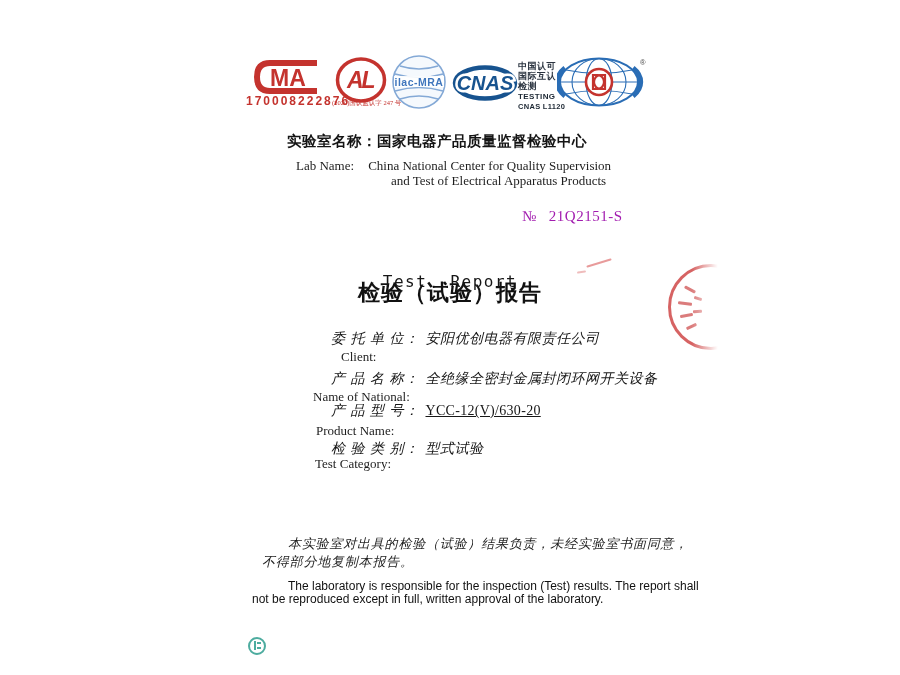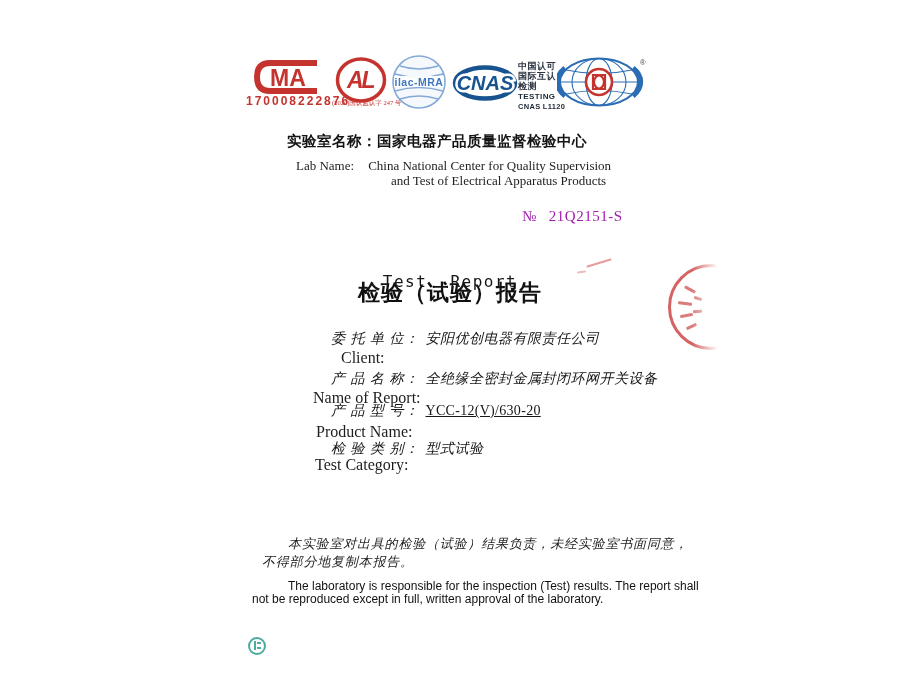--- a/index.html
+++ b/index.html
@@ -50,21 +50,21 @@
   .frag:nth-of-type(4){left:12px;top:50px;width:13px;height:3px;transform:rotate(-10deg);}
   .frag:nth-of-type(5){left:18px;top:61px;width:11px;height:3px;transform:rotate(-26deg);}
   .frag:nth-of-type(6){left:26px;top:33px;width:8px;height:3px;transform:rotate(18deg);}
   .frag:nth-of-type(7){left:25px;top:46px;width:9px;height:3px;transform:rotate(-4deg);}
 
   
   .field{position:absolute;left:315px;}
   .line-cn{font-size:14px;color:#161616;font-style:italic;letter-spacing:.5px;white-space:nowrap;}
   .line-cn .flabel{letter-spacing:1px;margin-right:6px;margin-left:16px;}
   .line-cn .fvalue.latin{font-style:normal;letter-spacing:.3px;text-decoration:underline;}
-  .line-en{position:absolute;font-size:16px;font-style:normal;color:#1d1d1d;white-space:nowrap;}
+  .line-en{position:absolute;font-size:13px;font-style:normal;color:#1d1d1d;white-space:nowrap;}
   .f0{top:330px;} .f0 .line-en{left:26px;top:19px;}
   .f1{top:370px;} .f1 .line-en{left:-2px;top:19px;}
   .f2{top:402px;} .f2 .line-en{left:1px;top:21px;}
   .f3{top:440px;} .f3 .line-en{left:0px;top:16px;}
 
   
   .disc-cn1{left:288px;top:535px;font-size:13px;font-style:italic;letter-spacing:.8px;color:#1e1e1e;white-space:nowrap;}
   .disc-cn2{left:262px;top:553px;font-size:13px;font-style:italic;letter-spacing:.8px;color:#1e1e1e;}
   .disc-en1{left:288px;top:579px;font-family:"Liberation Sans",sans-serif;font-size:12px;color:#111;white-space:nowrap;}
   .disc-en2{left:252px;top:592px;font-family:"Liberation Sans",sans-serif;font-size:12px;color:#111;white-space:nowrap;}
@@ -165,21 +165,21 @@
     <div class="line-cn">
       <span class="flabel">委 托 单 位：</span><span class="fvalue">安阳优创电器有限责任公司</span>
     </div>
     <div class="line-en">Client:</div>
   </div>
 
   <div class="field f1">
     <div class="line-cn">
       <span class="flabel">产 品 名 称：</span><span class="fvalue">全绝缘全密封金属封闭环网开关设备</span>
     </div>
-    <div class="line-en">Name of Report:</div>
+    <div class="line-en">Name of National:</div>
   </div>
 
   <div class="field f2">
     <div class="line-cn">
       <span class="flabel">产 品 型 号：</span><span class="fvalue latin">YCC-12(V)/630-20</span>
     </div>
     <div class="line-en">Product Name:</div>
   </div>
 
   <div class="field f3">

